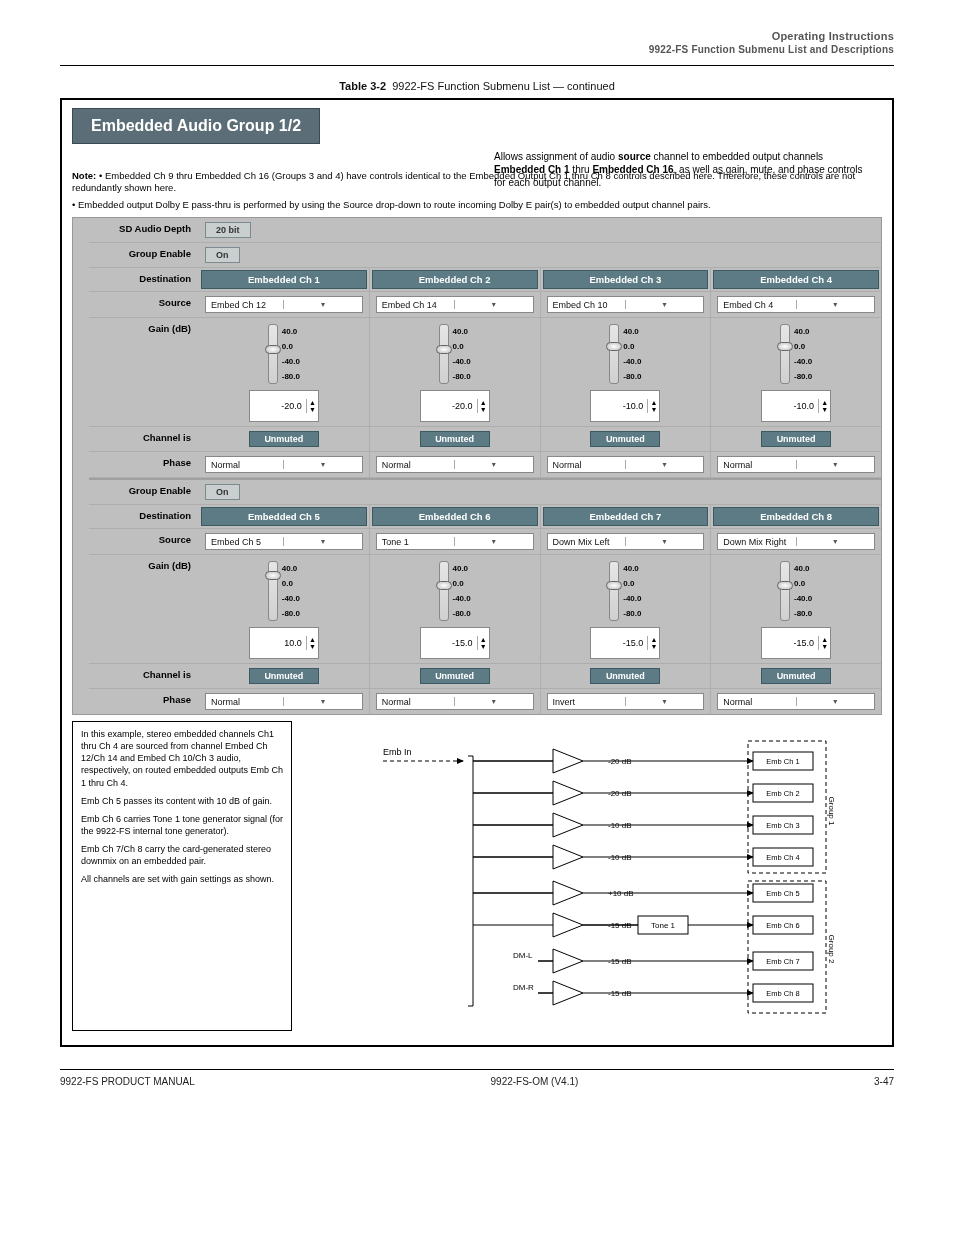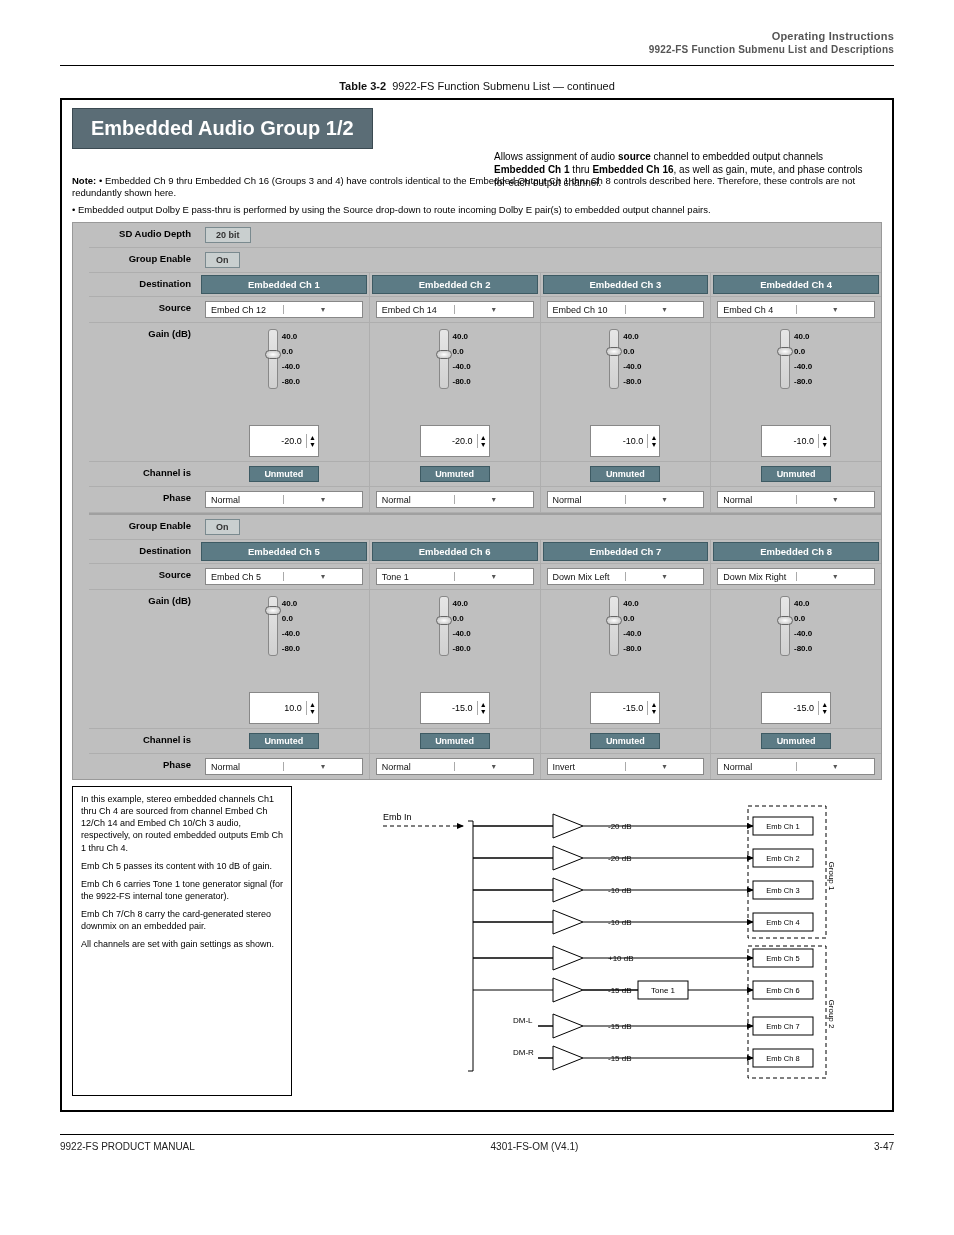--- a/index.html
+++ b/index.html
@@ -4,38 +4,38 @@
 <style>
   * { box-sizing: border-box; margin: 0; padding: 0; }
   body { font-family: Arial, Helvetica, sans-serif; background: #fff; width: 954px; }
   .page { width: 954px; padding: 30px 60px 40px 60px; position: relative; }
   .header-right { text-align: right; font-size: 11px; color: #555; font-weight: bold; letter-spacing: 0.2px; }
   .header-right .sub { display: block; font-size: 10px; margin-top: 2px; }
   .hr1 { border: 0; border-top: 1.5px solid #000; margin-top: 10px; }
   .tbl-title { font-size: 11px; text-align: center; margin-top: 14px; color: #111; }
   .tbl-title b { font-weight: bold; }
   .outer-box { border: 2px solid #000; margin-top: 6px; padding: 8px 10px 14px 10px; }
-  .title-tab { display: inline-block; background: #5b6d76; color: #fff; font-weight: bold; font-size: 20px; padding: 8px 18px; border: 1px solid #3b4a52; }
+  .title-tab { display: inline-block; background: #5b6d76; color: #fff; font-weight: bold; font-size: 16px; padding: 8px 18px; border: 1px solid #3b4a52; }
   .right-desc { font-size: 10px; position: absolute; top: 150px; right: 80px; width: 380px; line-height: 1.3; }
   .right-desc b { font-weight: bold; }
   .note-row { font-size: 9.5px; margin-top: 26px; line-height: 1.3; }
   .note-row b { font-weight: bold; }
   .panel { background: #bfbfbf; border: 1px solid #999; margin-top: 6px; font-size: 10px; padding-left: 16px; }
   .row { display: flex; align-items: stretch; border-bottom: 1px solid #aeaeae; }
   .row:last-child { border-bottom: none; }
   .lab { width: 110px; padding: 5px 8px; text-align: right; font-weight: bold; color: #000; font-size: 9.5px; }
   .cells { flex: 1; display: flex; }
   .cell { flex: 1; padding: 4px 6px; border-left: 1px solid #aeaeae; }
   .cell:first-child { border-left: none; }
   .on-btn { display: inline-block; background: #c9cfcf; border: 1px solid #7a8a8f; padding: 2px 10px; font-size: 9px; font-weight: bold; color: #333; }
   .dest-hdr { background: #5c7b85; color: #fff; text-align: center; font-weight: bold; padding: 3px 0; font-size: 9.5px; border: 1px solid #3d5a63; }
   .sel { display: flex; align-items: center; background: #fff; border: 1px solid #888; height: 17px; width: 100%; }
   .sel span { flex: 1; padding: 0 5px; font-size: 9px; color: #111; }
   .sel .arr { width: 16px; text-align: center; border-left: 1px solid #aaa; font-size: 8px; color: #555; }
-  .slider-wrap { display: flex; flex-direction: column; align-items: center; padding-top: 2px; gap: 30px; }
+  .slider-wrap { display: flex; flex-direction: column; align-items: center; padding-top: 2px; }
   .slider { display: flex; align-items: flex-start; gap: 4px; height: 64px; }
   .track { width: 10px; height: 60px; background: linear-gradient(#e6e6e6,#d0d0d0); border: 1px solid #888; position: relative; border-radius: 3px; }
   .thumb { position: absolute; left: -4px; width: 16px; height: 9px; background: radial-gradient(#fff,#bbb); border: 1px solid #666; border-radius: 5px; }
   .ticks { font-size: 8px; font-weight: bold; color: #000; line-height: 15px; }
   .numbox { display: flex; align-items: center; background: #fff; border: 1px solid #888; height: 32px; width: 70px; margin-top: 2px; }
   .numbox span { flex: 1; text-align: right; padding-right: 4px; font-size: 9px; }
   .numbox .spn { width: 12px; font-size: 7px; text-align: center; border-left: 1px solid #aaa; line-height: 7px; }
   .mute-btn { display: block; margin: 0 auto; background: #5c7b85; color: #fff; border: 1px solid #3d5a63; padding: 2px 10px; font-size: 9px; font-weight: bold; width: 70px; text-align: center; }
   .diagram-area { display: flex; margin-top: 6px; gap: 12px; align-items: flex-start; }
   .diag-left { border: 1.2px solid #000; width: 220px; height: 310px; padding: 6px 8px; font-size: 9px; line-height: 1.35; }
@@ -528,18 +528,18 @@
           <rect x="285" y="195" width="50" height="18" fill="#fff" stroke="#000"></rect>
           <text x="310" y="207" font-size="8" text-anchor="middle">Tone 1</text>
         </svg>
       </div>
     </div>
   </div>
 
   <hr class="foot-hr">
   <div class="foot">
     <span>9922-FS PRODUCT MANUAL</span>
-    <span>4301-FS-OM (V4.1)</span>
+    <span>9922-FS-OM (V4.1)</span>
     <span>3-47</span>
   </div>
 
   <div class="right-desc" id="rdesc">Allows assignment of audio <b>source</b> channel to embedded output channels <b>Embedded Ch 1</b> thru <b>Embedded Ch 16</b>, as well as gain, mute, and phase controls for each output channel.</div>
 </div>
 
 </body></html>

